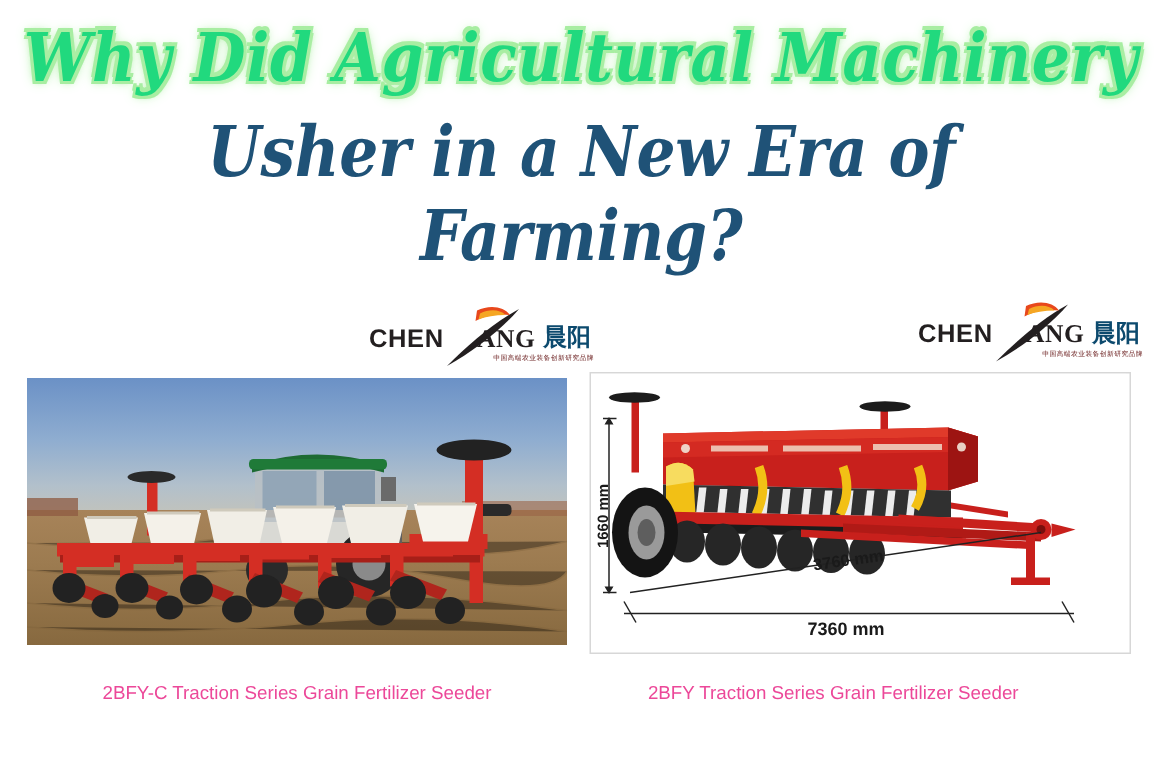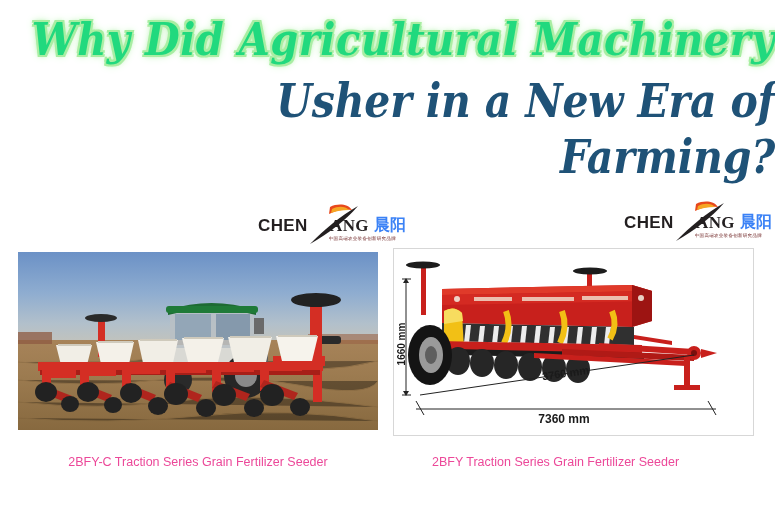--- a/index.html
+++ b/index.html
@@ -14,21 +14,21 @@
     overflow: hidden;
     position: relative;
   }
 
   
   .headline {
     position: absolute;
     left: 0;
     top: 0;
     width: 775px;
-    text-align: right;
+    text-align: center;
   }
 
   .headline-line1 {
     font-family: "DejaVu Serif", serif;
     font-style: italic;
     font-weight: bold;
     font-size: 40px;
     line-height: 52px;
     letter-spacing: 0.5px;
     color: #21D97E;
@@ -64,21 +64,21 @@
   .headline-line3 { margin-top: 11px; }
 
   
   .logo {
     position: absolute;
     width: 150px;
     height: 40px;
   }
   .logo-main {
     position: absolute;
-    left: 12px;
+    left: 0;
     top: 8px;
     width: 150px;
     height: 22px;
   }
   .logo-chen, .logo-ang {
     position: absolute;
     top: 2px;
     font-family: "Liberation Sans", sans-serif;
     font-weight: bold;
     font-size: 17px;
@@ -87,21 +87,21 @@
   }
   .logo-chen { left: 0; }
   .logo-ang  { left: 72px; font-family: Liberation Serif, serif; }
   .logo-cn {
     position: absolute;
     left: 116px;
     top: 1px;
     font-family: "DejaVu Sans", sans-serif;
     font-weight: bold;
     font-size: 16px;
-    color: #3b82f6;
+    color: #0c4a6e;
     letter-spacing: 0;
   }
   .logo-swoosh {
     position: absolute;
     left: 44px;
     top: -10px;
     width: 62px;
     height: 42px;
   }
   .logo-sub {

